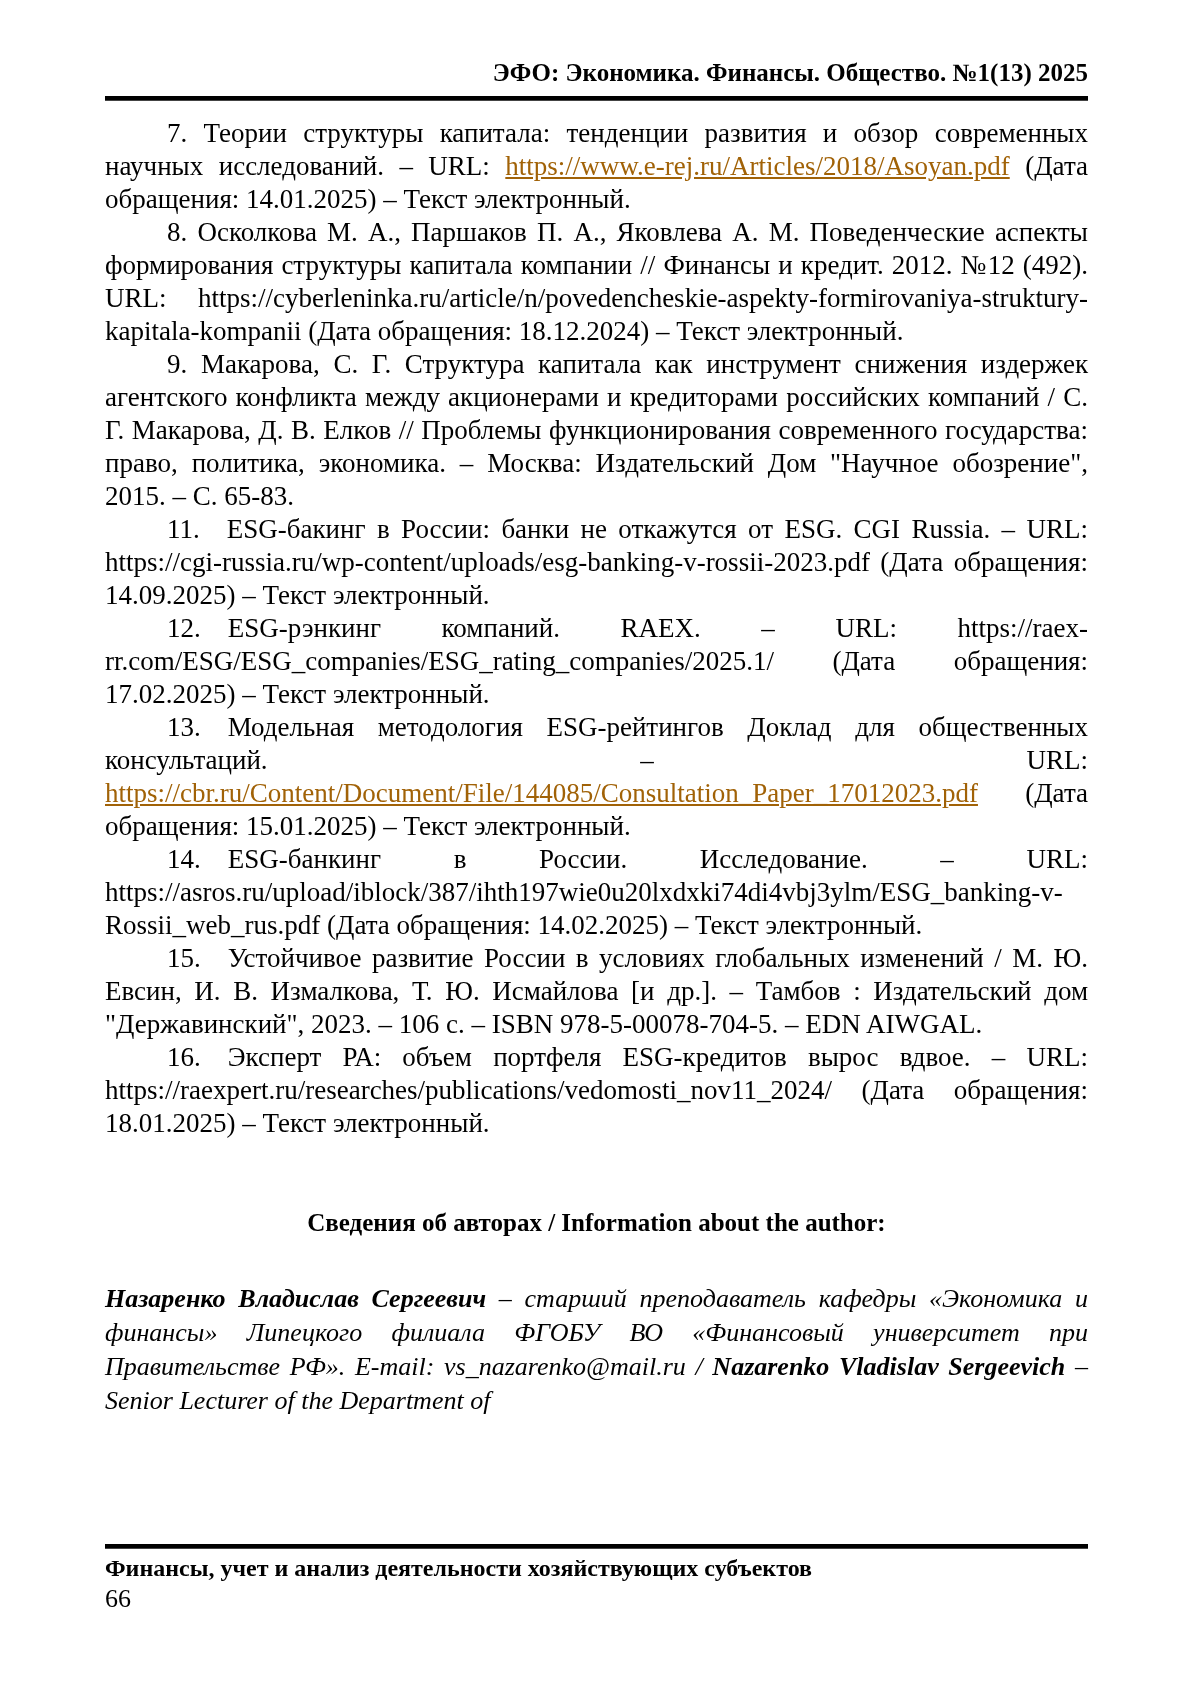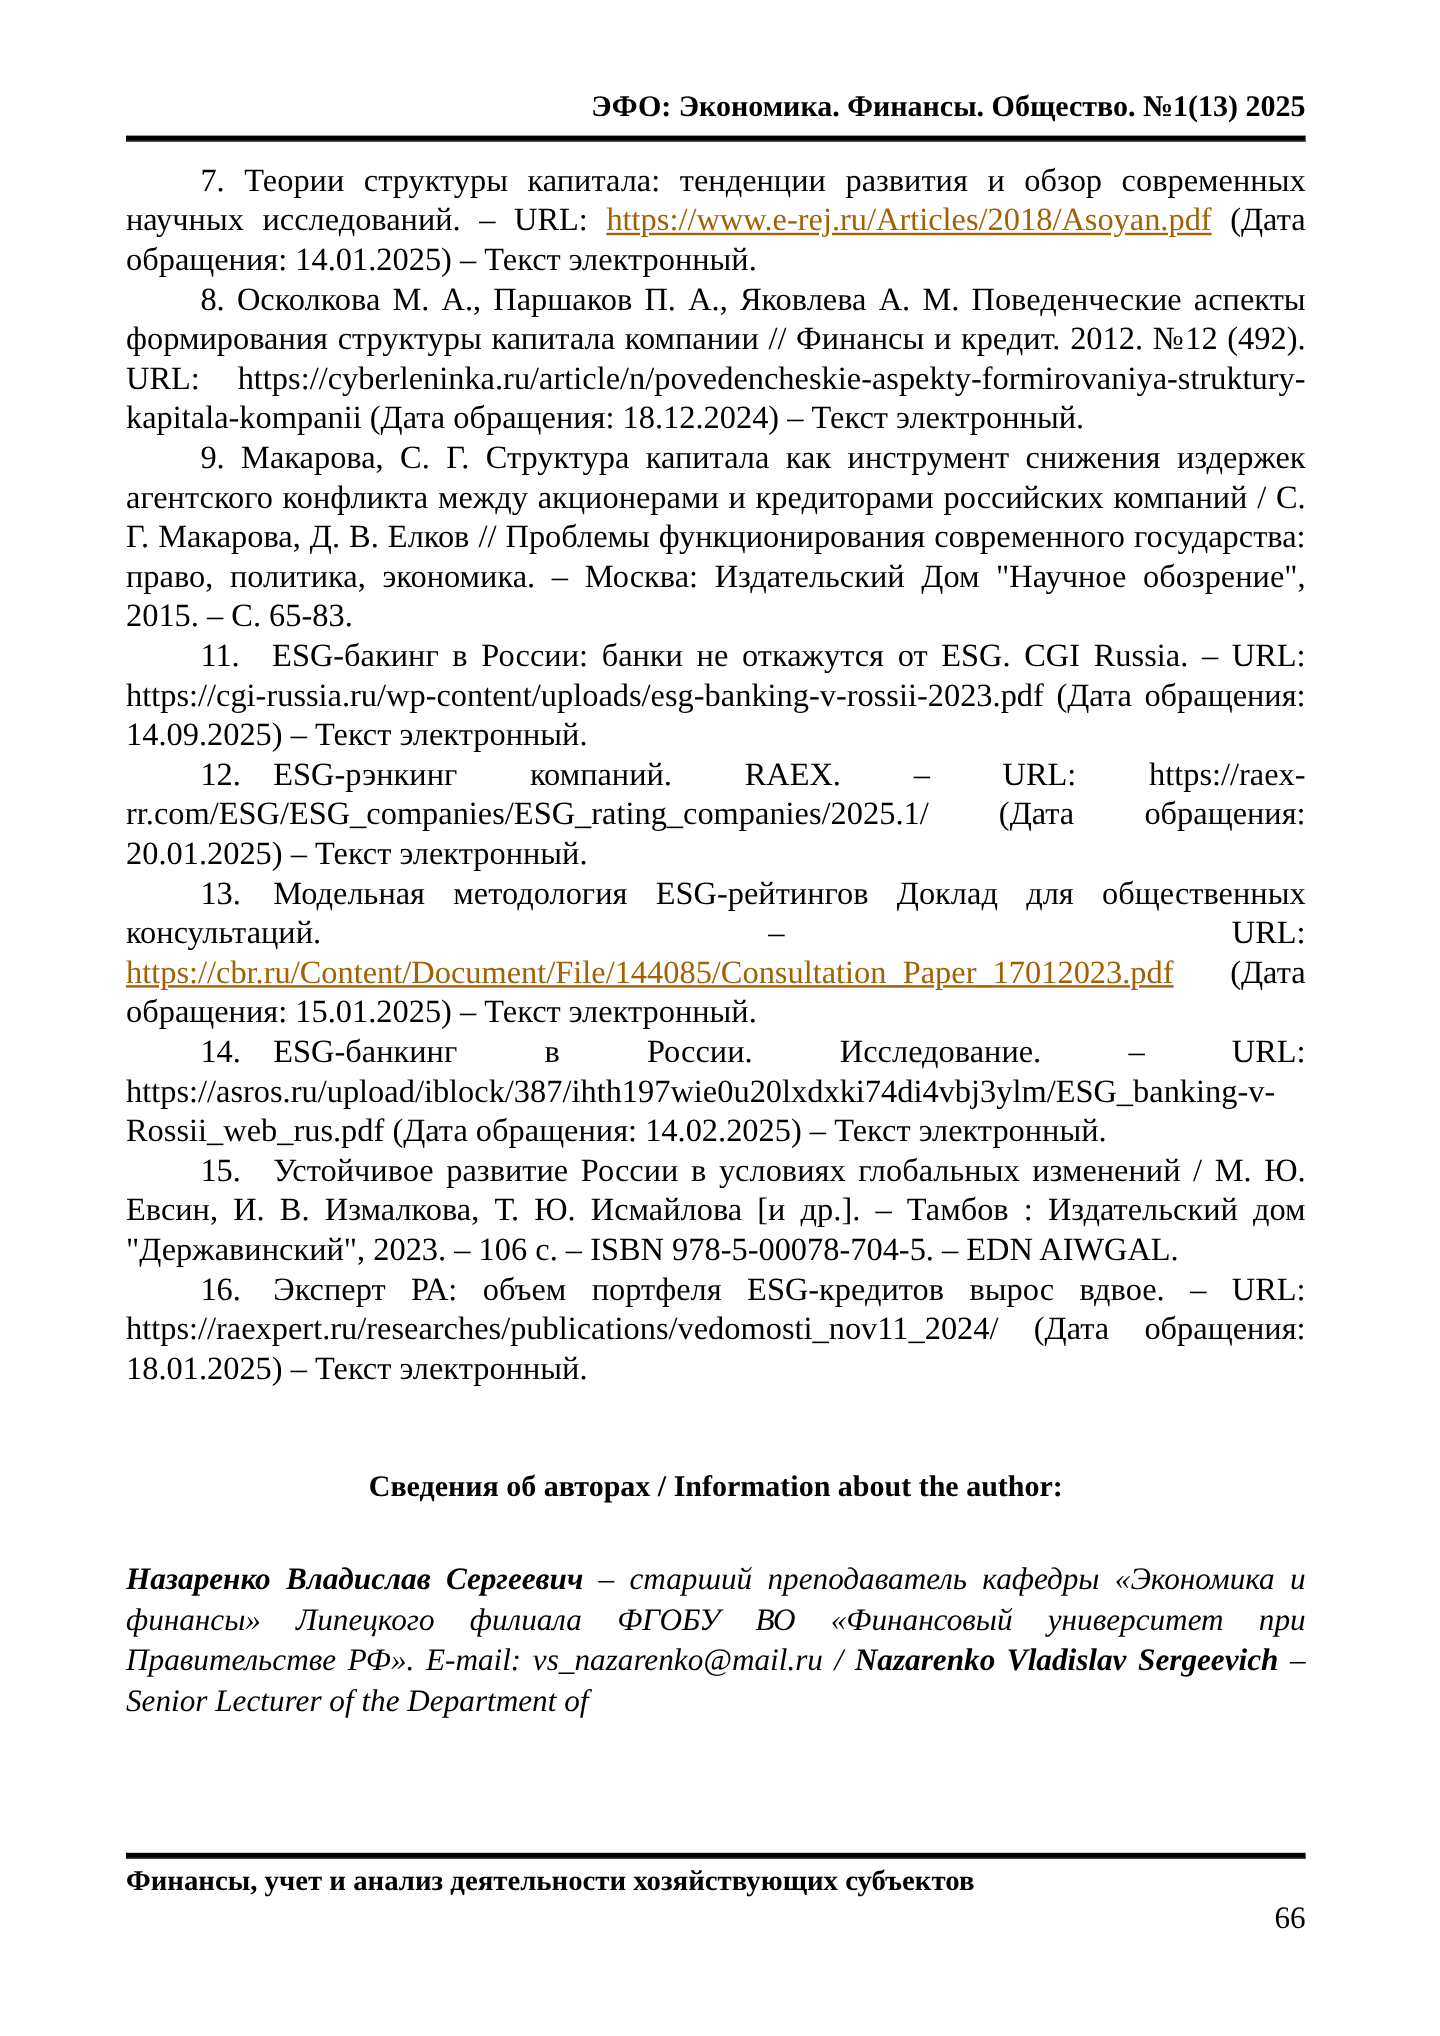--- a/index.html
+++ b/index.html
@@ -11,21 +11,20 @@
     position: relative;
     width: 1200px;
     height: 1697px;
     background: #ffffff;
     color: #000000;
     font-family: "Liberation Serif", "DejaVu Serif", serif;
     overflow: hidden;
   }
   .header {
     padding: 58px 112px 0 105px;
-    margin-top: 17px;
   }
   .header-title {
     text-align: right;
     font-weight: bold;
     font-size: 25px;
     line-height: 30px;
     white-space: nowrap;
   }
   .header-rule {
     margin-top: 8px;
@@ -81,21 +80,20 @@
     background: #000000;
     border-bottom: 1px solid #444444;
     margin-bottom: 5px;
   }
   .footer-title {
     font-weight: bold;
     font-size: 24px;
     line-height: 28px;
   }
   .page-number {
-    text-align: right;
     font-size: 26px;
     line-height: 30px;
     margin-top: 2px;
   }
 </style>
 </head>
 <body>
 
 <div class="page">
 
@@ -107,21 +105,21 @@
   <div class="references" id="references">
     <p class="ref"><span class="ref-before">7. Теории структуры капитала: тенденции развития и обзор современных научных исследований. – URL: </span><a class="ref-link">https://www.e-rej.ru/Articles/2018/Asoyan.pdf</a><span class="ref-after"> (Дата обращения: 14.01.2025) – Текст электронный.</span></p>
 
     <p class="ref"><span class="ref-before">8. Осколкова М. А., Паршаков П. А., Яковлева А. М. Поведенческие аспекты формирования структуры капитала компании // Финансы и кредит. 2012. №12 (492). URL: https://cyberleninka.ru/article/n/povedencheskie-aspekty-formirovaniya-struktury-kapitala-kompanii (Дата обращения: 18.12.2024) – Текст электронный.</span><span class="ref-after"></span></p>
 
     <p class="ref"><span class="ref-before">9. Макарова, С. Г. Структура капитала как инструмент снижения издержек агентского конфликта между акционерами и кредиторами российских компаний / С. Г. Макарова, Д. В. Елков // Проблемы функционирования современного государства: право, политика, экономика. – Москва: Издательский Дом "Научное обозрение", 2015. – С. 65-83.</span><span class="ref-after"></span></p>
 
 
     <p class="ref"><span class="ref-before">11. ESG-бакинг в России: банки не откажутся от ESG. CGI Russia. – URL: https://cgi-russia.ru/wp-content/uploads/esg-banking-v-rossii-2023.pdf (Дата обращения: 14.09.2025) – Текст электронный.</span><span class="ref-after"></span></p>
 
-    <p class="ref"><span class="ref-before">12. ESG-рэнкинг компаний. RAEX. – URL: https://raex-rr.com/ESG/ESG_companies/ESG_rating_companies/2025.1/ (Дата обращения: 20.01.2025) – Текст электронный.</span><span class="ref-after"></span></p>
+    <p class="ref"><span class="ref-before">12. ESG-рэнкинг компаний. RAEX. – URL: https://raex-rr.com/ESG/ESG_companies/ESG_rating_companies/2025.1/ (Дата обращения: 17.02.2025) – Текст электронный.</span><span class="ref-after"></span></p>
 
     <p class="ref"><span class="ref-before">13. Модельная методология ESG-рейтингов Доклад для общественных консультаций. – URL: </span><a class="ref-link">https://cbr.ru/Content/Document/File/144085/Consultation_Paper_17012023.pdf</a><span class="ref-after"> (Дата обращения: 15.01.2025) – Текст электронный.</span></p>
 
     <p class="ref"><span class="ref-before">14. ESG-банкинг в России. Исследование. – URL: https://asros.ru/upload/iblock/387/ihth197wie0u20lxdxki74di4vbj3ylm/ESG_banking-v-Rossii_web_rus.pdf (Дата обращения: 14.02.2025) – Текст электронный.</span><span class="ref-after"></span></p>
 
     <p class="ref"><span class="ref-before">15. Устойчивое развитие России в условиях глобальных изменений / М. Ю. Евсин, И. В. Измалкова, Т. Ю. Исмайлова [и др.]. – Тамбов : Издательский дом "Державинский", 2023. – 106 с. – ISBN 978-5-00078-704-5. – EDN AIWGAL.</span><span class="ref-after"></span></p>
 
     <p class="ref"><span class="ref-before">16. Эксперт РА: объем портфеля ESG-кредитов вырос вдвое. – URL: https://raexpert.ru/researches/publications/vedomosti_nov11_2024/ (Дата обращения: 18.01.2025) – Текст электронный.</span><span class="ref-after"></span></p>
   </div>
 

